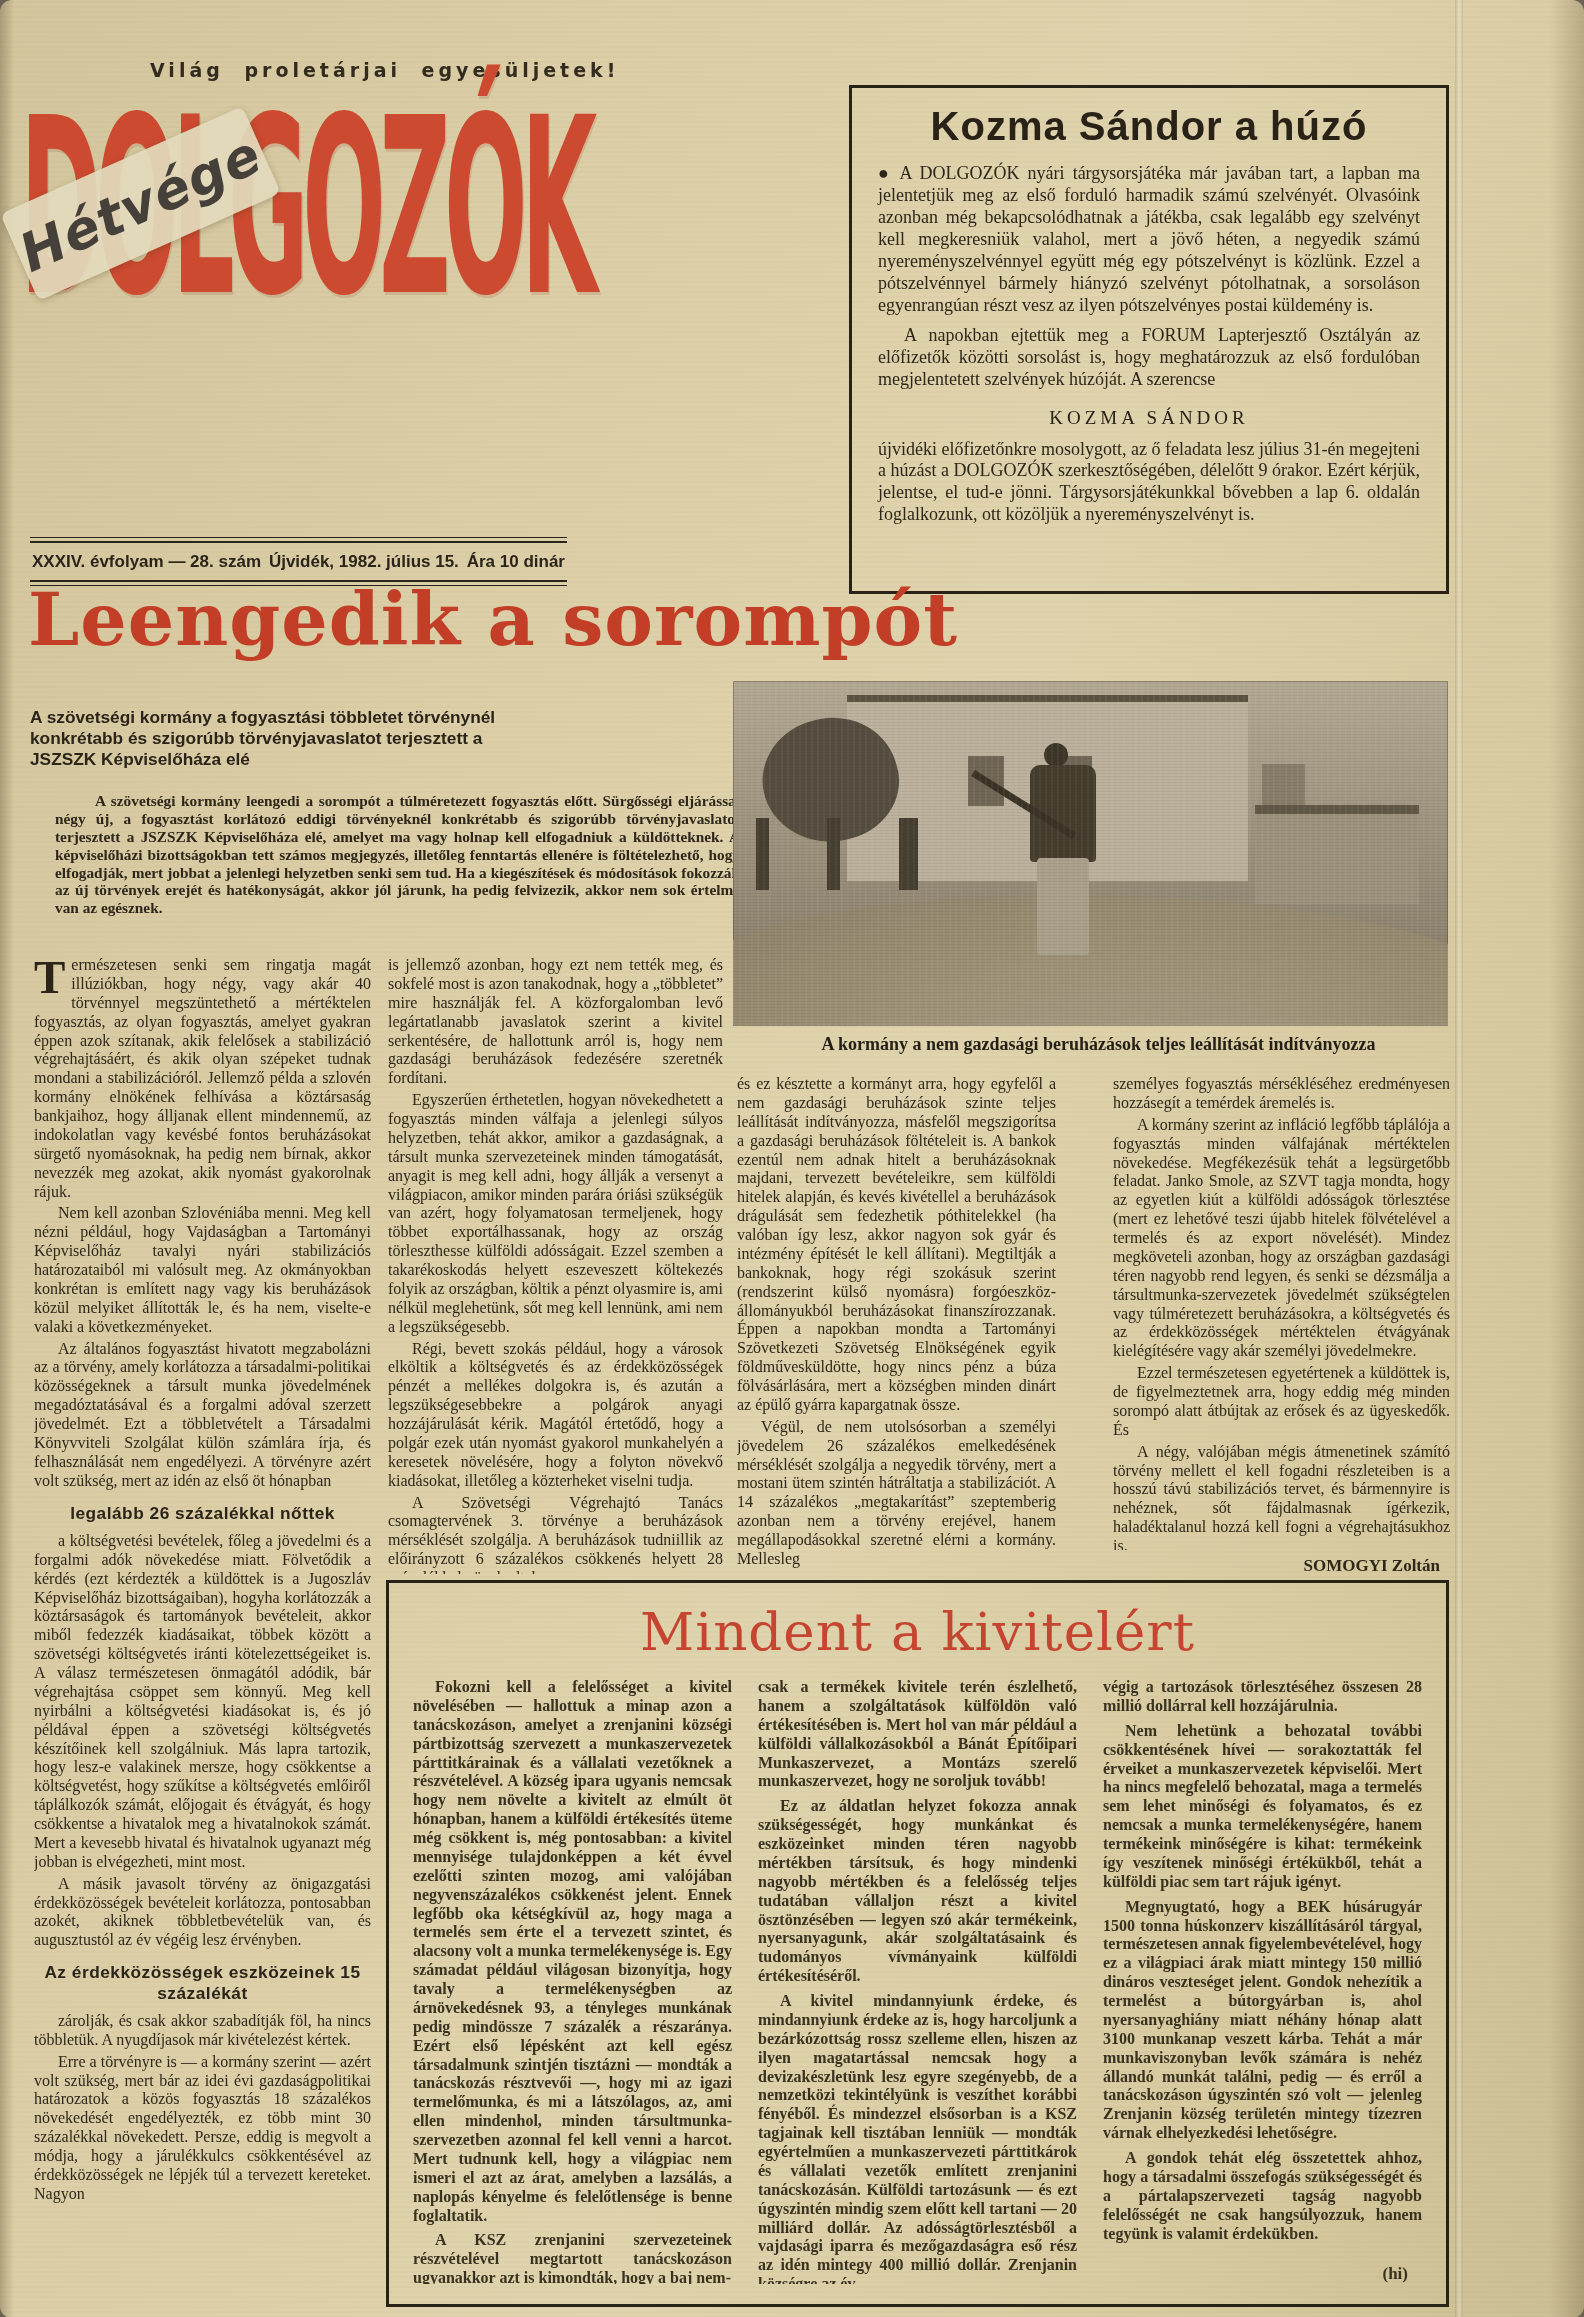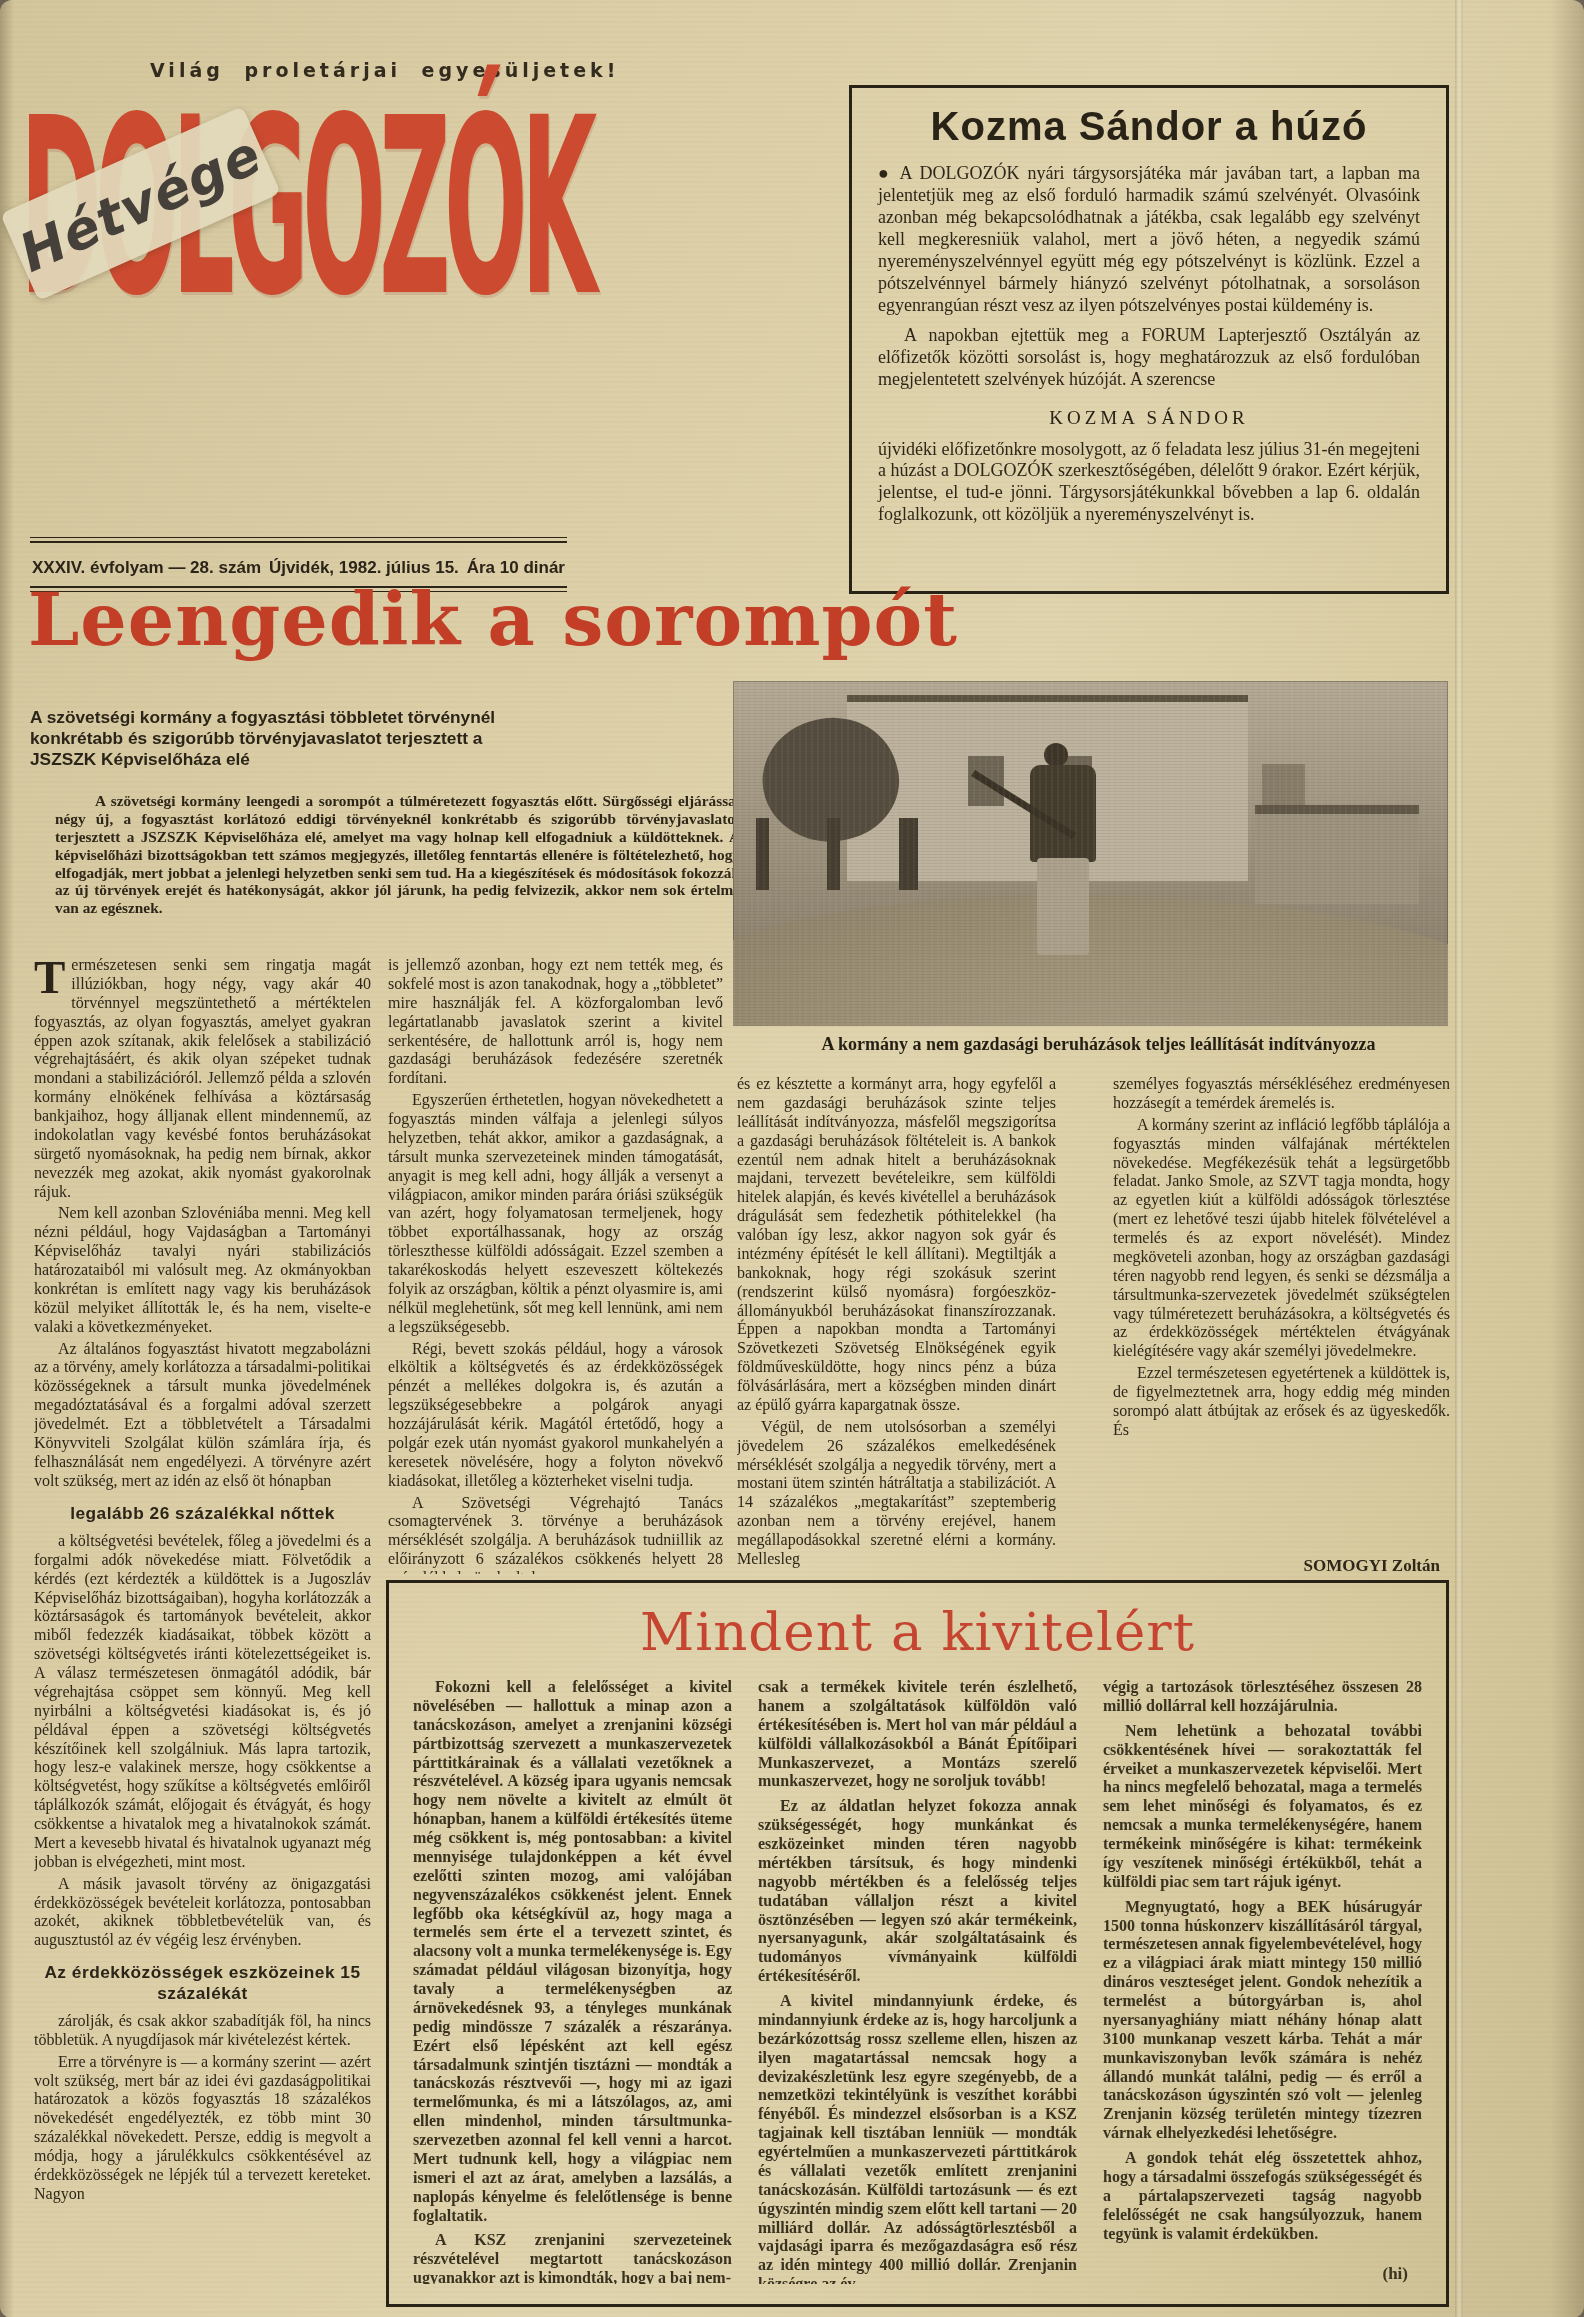--- a/index.html
+++ b/index.html
@@ -25,21 +25,21 @@
     transform:scale(0.66,1.64);transform-origin:top left;white-space:nowrap;
     text-shadow:2px 2px 0 rgba(140,40,20,0.15);}
 
   .hetvege-patch{position:absolute;left:8px;top:156px;width:265px;height:95px;
     background:rgba(226,218,188,0.92);transform:rotate(-24deg);border-radius:8px;
     display:flex;align-items:center;justify-content:center;box-shadow:0 2px 6px rgba(60,45,20,0.25);}
   .hetvege-patch span{font-family:"DejaVu Sans",sans-serif;font-weight:bold;font-style:italic;
     font-size:53px;color:#45403a;letter-spacing:1px;}
 
   .dateline{position:absolute;left:30px;top:541px;width:533px;
-    border-top:2px solid #2b2418;border-bottom:2px solid #2b2418;padding:15px 2px 8px;
+    border-top:2px solid #2b2418;border-bottom:2px solid #2b2418;padding:9px 2px 8px;
     font-family:"Liberation Sans","DejaVu Sans",sans-serif;font-weight:bold;font-size:17px;
     display:flex;justify-content:space-between;color:#2b2418;}
   .dateline::before{content:"";position:absolute;left:0;right:0;top:-6px;border-top:1px solid #2b2418;}
   .dateline::after{content:"";position:absolute;left:0;right:0;bottom:-6px;border-bottom:1px solid #2b2418;}
 
   .kozma-box{position:absolute;left:849px;top:85px;width:600px;height:509px;
     border:3px solid #292217;padding:14px 26px 10px;box-sizing:border-box;}
   .kozma-title{margin:2px 0 14px;text-align:center;font-family:"Liberation Sans","DejaVu Sans",sans-serif;
     font-weight:bold;font-size:40px;letter-spacing:1px;color:#292217;}
   .kozma-box p{margin:0 0 8px;font-size:18px;line-height:1.22;text-align:justify;text-indent:26px;}
@@ -195,20 +195,21 @@
   <div class="colM1 bodytext cont">
     <p>és ez késztette a kormányt arra, hogy egyfelől a nem gazdasági beruházások szinte teljes leállítását indítványozza, másfelől megszigorítsa a gazdasági beruházások föltételeit is. A bankok ezentúl nem adnak hitelt a beruházásoknak majdani, tervezett bevételeikre, sem külföldi hitelek alapján, és kevés kivétellel a beruházások drágulását sem fedezhetik póthitelekkel (ha valóban így lesz, akkor nagyon sok gyár és intézmény építését le kell állítani). Megtiltják a bankoknak, hogy régi szokásuk szerint (rendszerint külső nyomásra) forgóeszköz-állományukból beruházásokat finanszírozzanak. Éppen a napokban mondta a Tartományi Szövetkezeti Szövetség Elnökségének egyik földművesküldötte, hogy nincs pénz a búza fölvásárlására, mert a községben minden dinárt az épülő gyárra kapargatnak össze.</p>
     <p>Végül, de nem utolsósorban a személyi jövedelem 26 százalékos emelkedésének mérséklését szolgálja a negyedik törvény, mert a mostani ütem szintén hátráltatja a stabilizációt. A 14 százalékos „megtakarítást” szeptemberig azonban nem a törvény erejével, hanem megállapodásokkal szeretné elérni a kormány. Mellesleg</p>
   </div>
 
   <div class="colM2 bodytext cont">
     <div class="grow">
       <p>személyes fogyasztás mérsékléséhez eredményesen hozzásegít a temérdek áremelés is.</p>
       <p>A kormány szerint az infláció legfőbb táplálója a fogyasztás minden válfajának mértéktelen növekedése. Megfékezésük tehát a legsürgetőbb feladat. Janko Smole, az SZVT tagja mondta, hogy az egyetlen kiút a külföldi adósságok törlesztése (mert ez lehetővé teszi újabb hitelek fölvételével a termelés és az export növelését). Mindez megköveteli azonban, hogy az országban gazdasági téren nagyobb rend legyen, és senki se dézsmálja a társultmunka-szervezetek jövedelmét szükségtelen vagy túlméretezett beruházásokra, a költségvetés és az érdekközösségek mértéktelen étvágyának kielégítésére vagy akár személyi jövedelmekre.</p>
       <p>Ezzel természetesen egyetértenek a küldöttek is, de figyelmeztetnek arra, hogy eddig még minden sorompó alatt átbújtak az erősek és az ügyeskedők. És</p>
+      <p>A négy, valójában mégis átmenetinek számító törvény mellett el kell fogadni részleteiben is a hosszú távú stabilizációs tervet, és bármennyire is nehéznek, sőt fájdalmasnak ígérkezik, haladéktalanul hozzá kell fogni a végrehajtásukhoz is.</p>
     </div>
     <div class="byline">SOMOGYI Zoltán</div>
   </div>
 
   <div class="export-box">
     <h2 class="export-head">Mindent a kivitelért</h2>
     <div class="box-cols">
       <div class="bcol bodytext">
         <p>Fokozni kell a felelősséget a kivitel növelésében — hallottuk a minap azon a tanácskozáson, amelyet a zrenjanini községi pártbizottság szervezett a munkaszervezetek párttitkárainak és a vállalati vezetőknek a részvételével. A község ipara ugyanis nemcsak hogy nem növelte a kivitelt az elmúlt öt hónapban, hanem a külföldi értékesítés üteme még csökkent is, még pontosabban: a kivitel mennyisége tulajdonképpen a két évvel ezelőtti szinten mozog, ami valójában negyvenszázalékos csökkenést jelent. Ennek legfőbb oka kétségkívül az, hogy maga a termelés sem érte el a tervezett szintet, és alacsony volt a munka termelékenysége is. Egy számadat például világosan bizonyítja, hogy tavaly a termelékenységben az árnövekedésnek 93, a tényleges munkának pedig mindössze 7 százalék a részaránya. Ezért első lépésként azt kell egész társadalmunk szintjén tisztázni — mondták a tanácskozás résztvevői —, hogy mi az igazi termelőmunka, és mi a látszólagos, az, ami ellen mindenhol, minden társultmunka-szervezetben azonnal fel kell venni a harcot. Mert tudnunk kell, hogy a világpiac nem ismeri el azt az árat, amelyben a lazsálás, a naplopás kényelme és felelőtlensége is benne foglaltatik.</p>
         <p>A KSZ zrenjanini szervezeteinek részvételével megtartott tanácskozáson ugyanakkor azt is kimondták, hogy a baj nem-</p>

